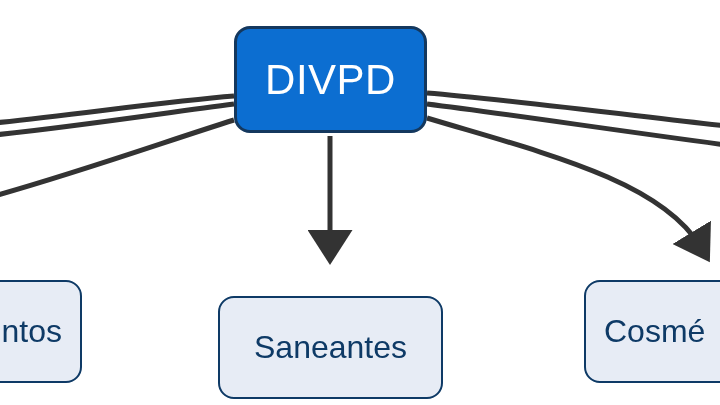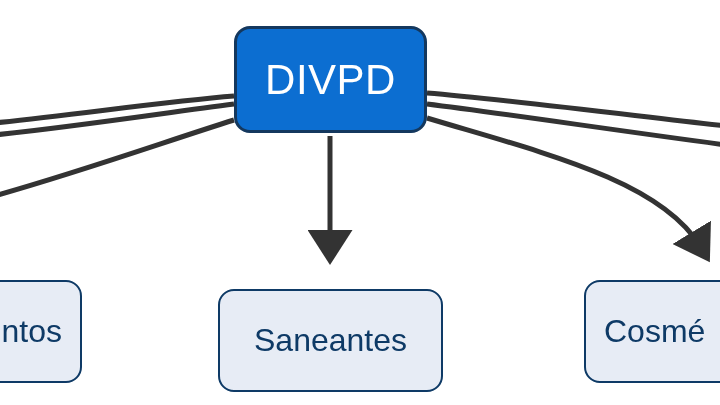--- a/index.html
+++ b/index.html
@@ -46,21 +46,21 @@
     background: #E7ECF5;
     border: 2px solid #0E3A66;
     color: #0E3A66;
     font-size: 32px;
   }
   #node-root { left: 234px; top: 26px; width: 193px; height: 107px; }
   #node-alimentos {
     left: -148px; top: 280px; width: 230px; height: 103px;
     justify-content: flex-end; padding-right: 18px;
   }
-  #node-saneantes { left: 218px; top: 289px; width: 225px; height: 103px; }
+  #node-saneantes { left: 218px; top: 296px; width: 225px; height: 103px; }
   #node-cosmeticos {
     left: 584px; top: 280px; width: 230px; height: 103px;
     justify-content: flex-start; padding-left: 18px;
   }
 </style>
 </head>
 <body>
 
 <div id="diagram-canvas">
 

